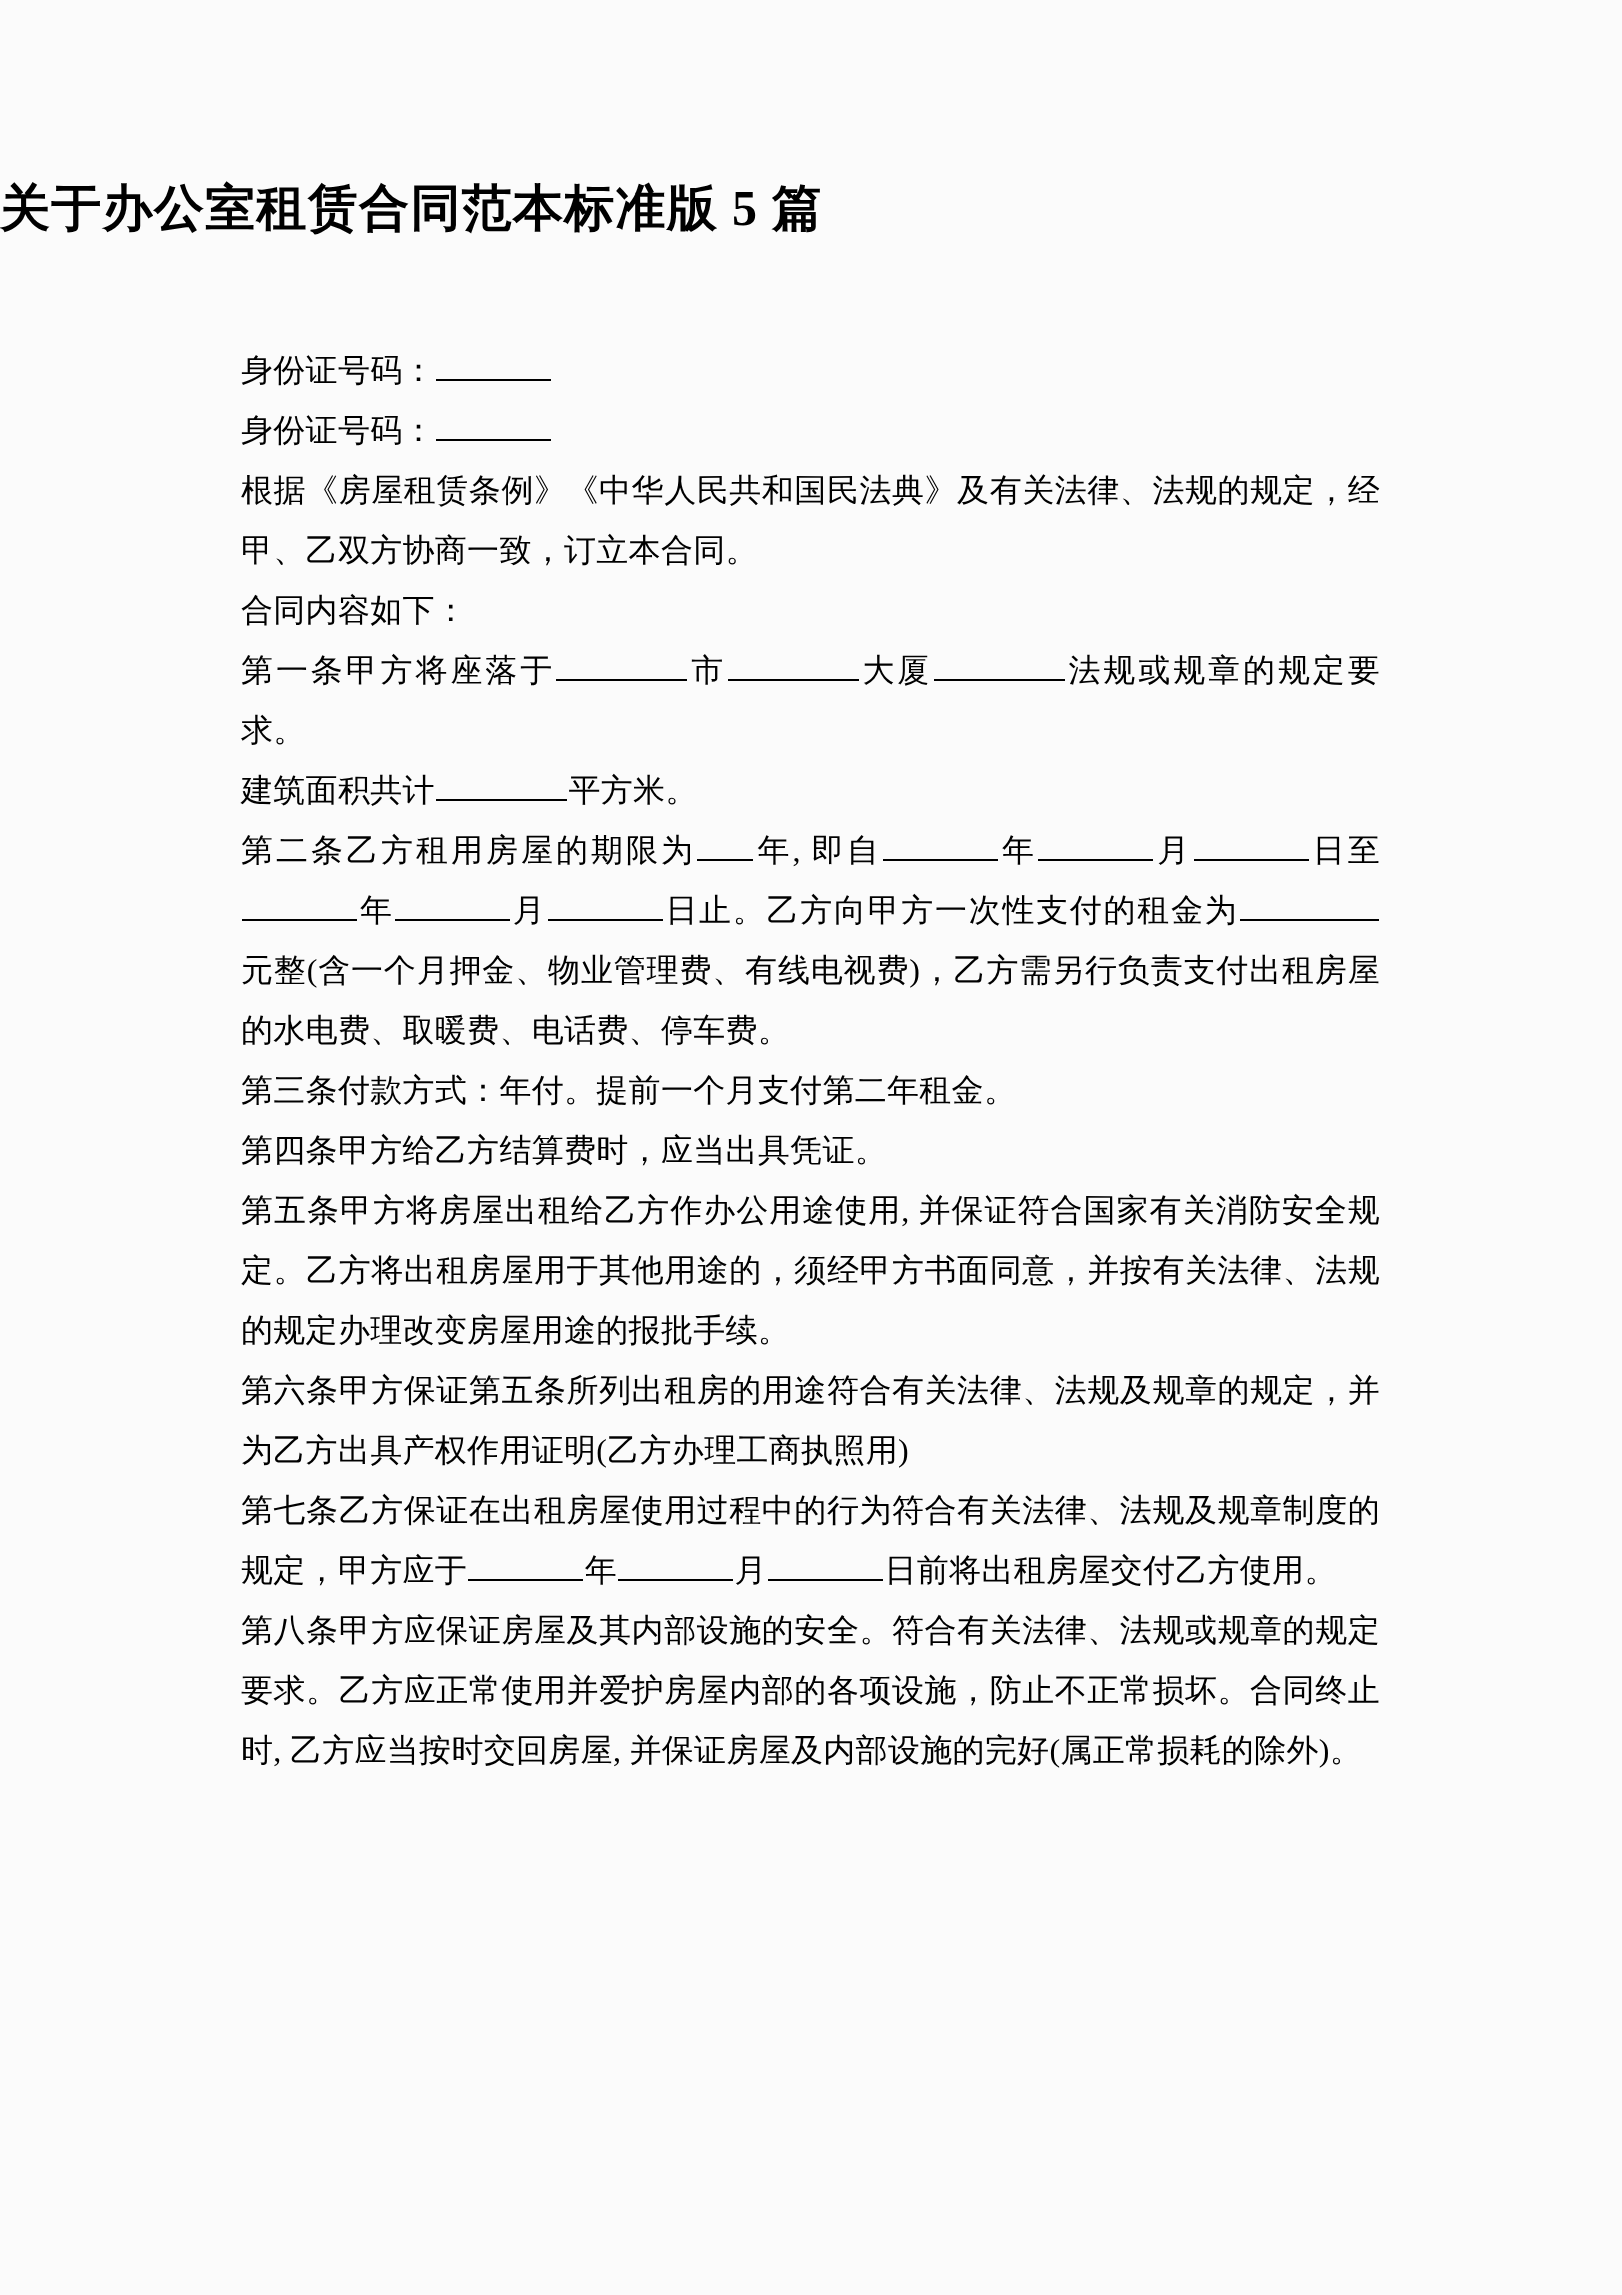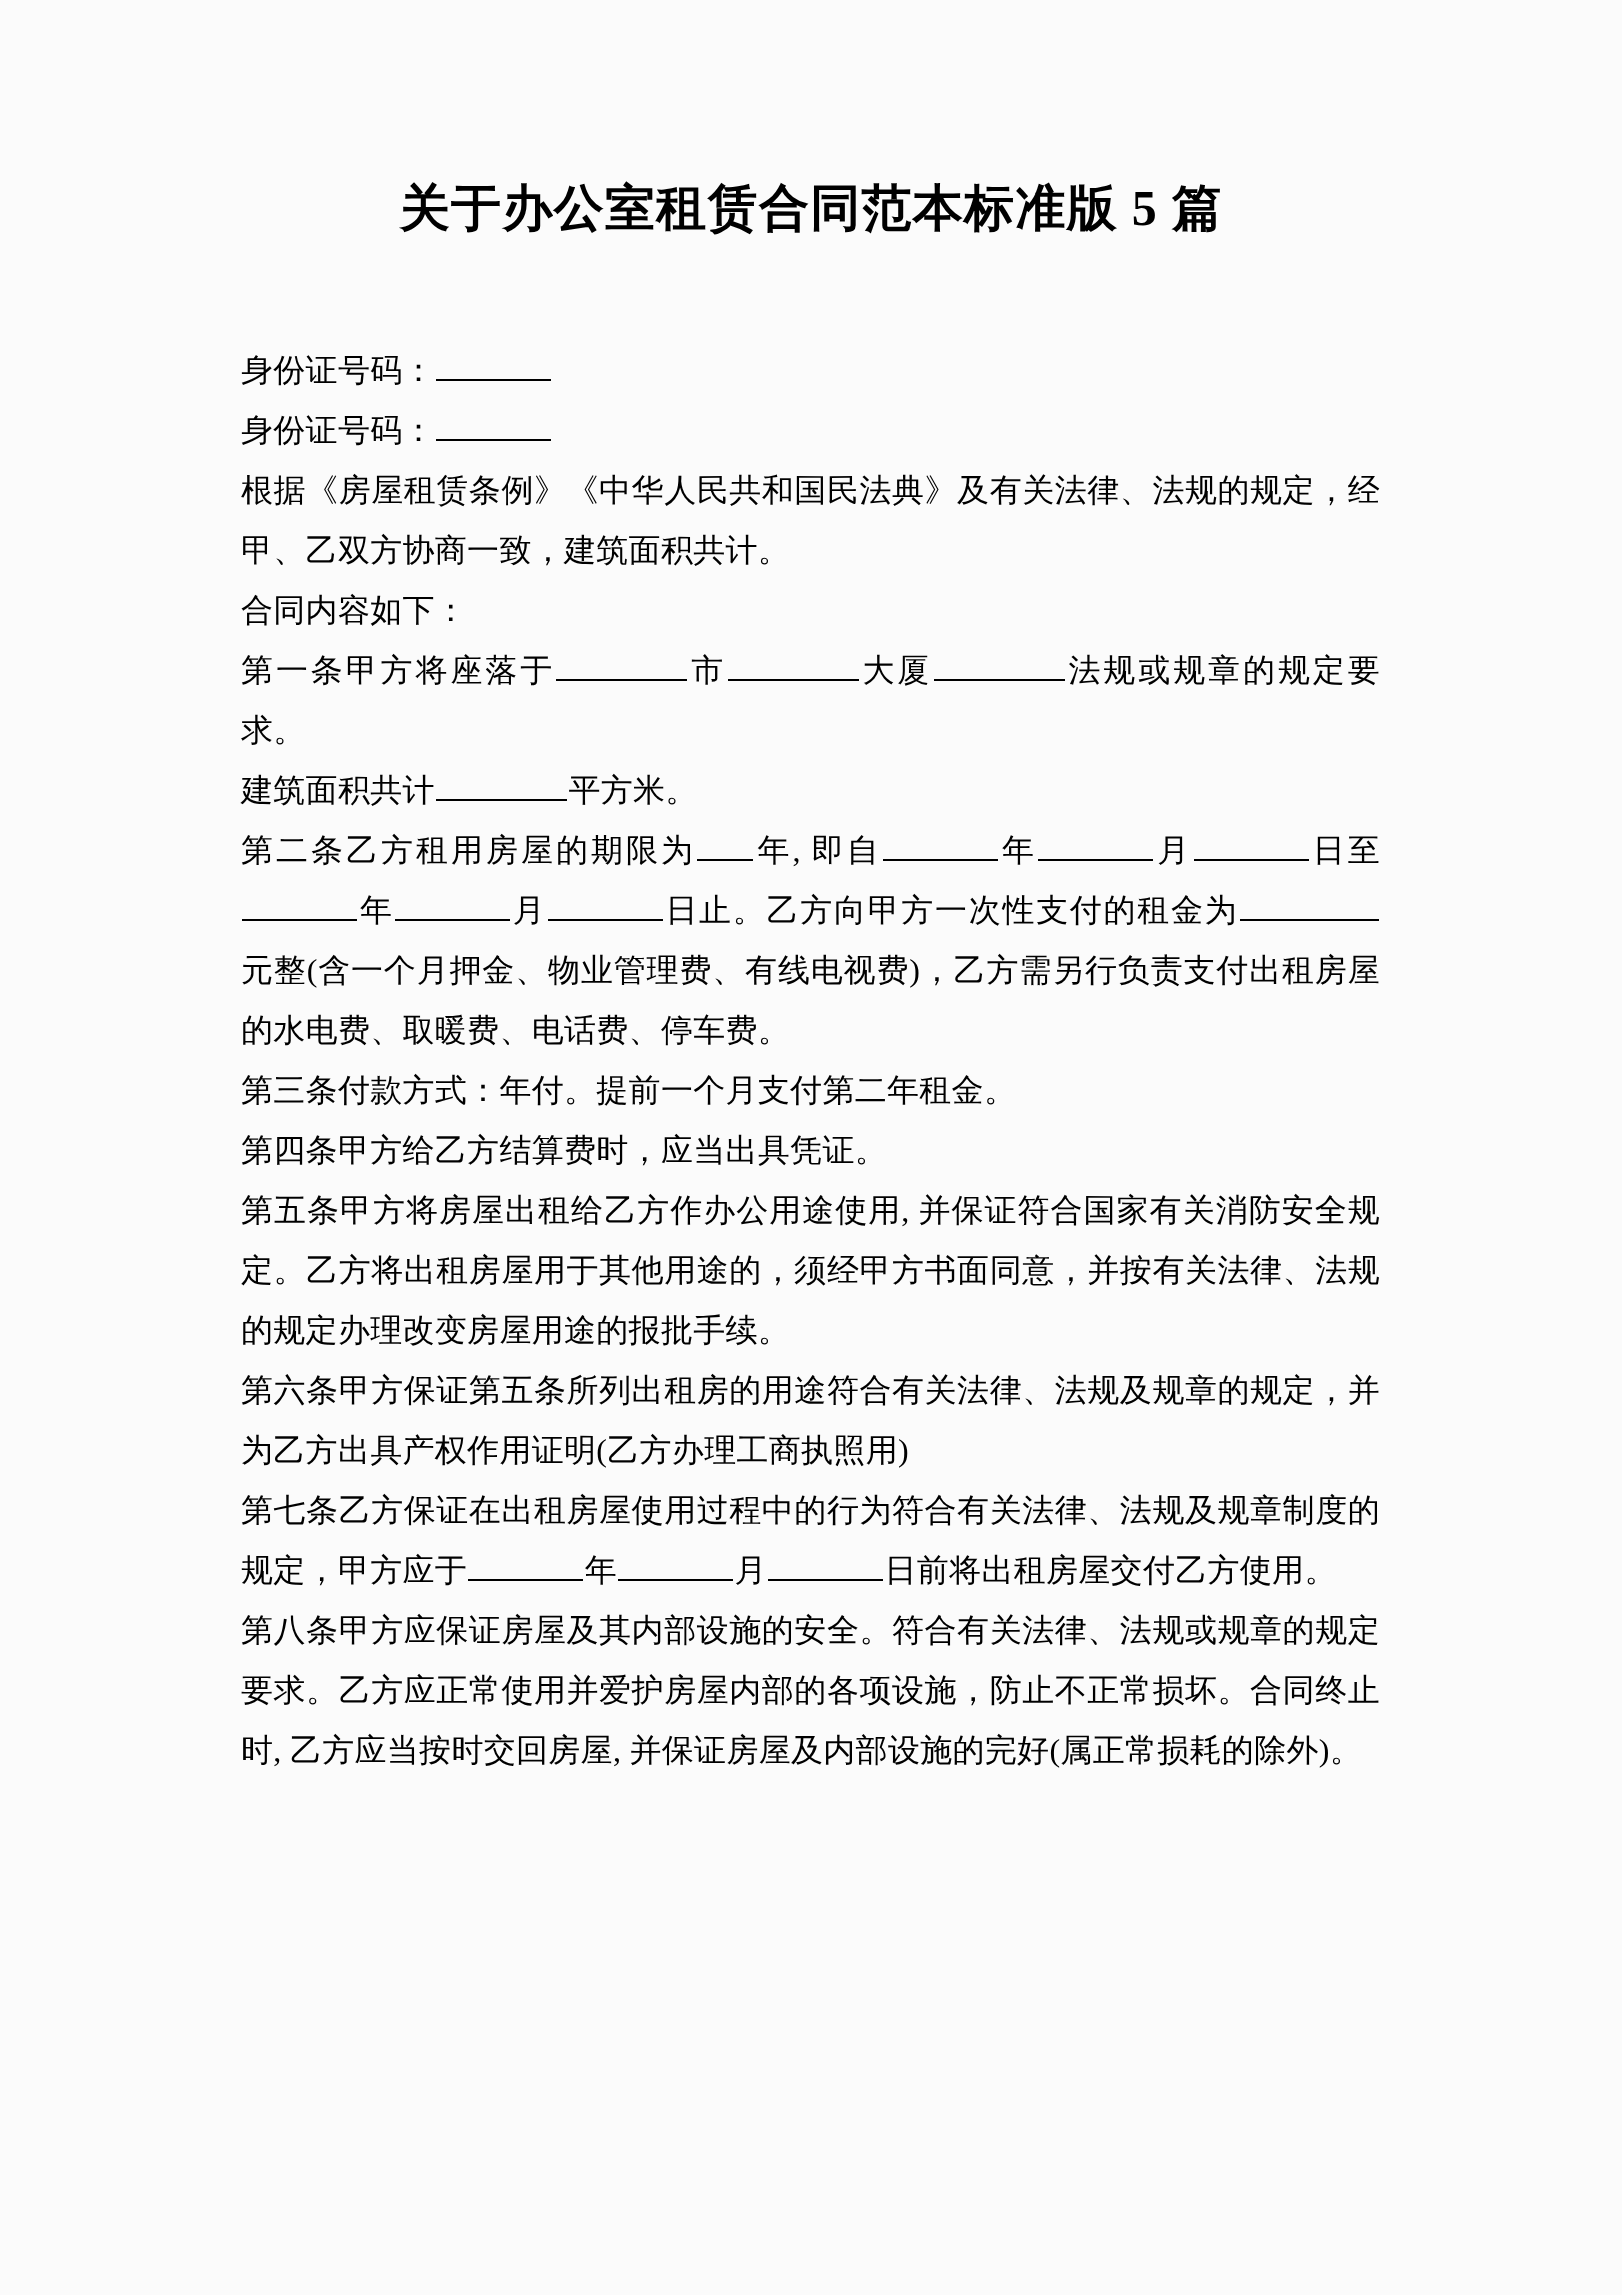--- a/index.html
+++ b/index.html
@@ -18,21 +18,20 @@
     height: 2295px;
     background: #fbfbfb;
     box-sizing: border-box;
     overflow: hidden;
   }
   .doc-title {
     position: absolute;
     left: 0;
     top: 177px;
     width: 1623px;
-    text-align: center;
     font-size: 50px;
     font-weight: bold;
     letter-spacing: 1.3px;
     line-height: 1.25;
     font-family: "Liberation Serif", "DejaVu Serif", serif;
   }
   .body-block {
     position: absolute;
     left: 241px;
     top: 340px;
@@ -72,21 +71,21 @@
   <div class="doc-title">关于办公室租赁合同范本标准版 5 篇</div>
 
   <div class="body-block">
 
 
     <div class="line"><span>身份证号码：</span><span class="blank b-md"></span></div>
 
 
     <div class="line"><span>身份证号码：</span><span class="blank b-md"></span></div>
 
-    <div class="para">根据《房屋租赁条例》《中华人民共和国民法典》及有关法律、法规的规定，经甲、乙双方协商一致，建筑面积共计。</div>
+    <div class="para">根据《房屋租赁条例》《中华人民共和国民法典》及有关法律、法规的规定，经甲、乙双方协商一致，订立本合同。</div>
 
     <div class="line">合同内容如下：</div>
 
     <div class="para"><span>第一条甲方将座落于</span><span class="blank b-lg"></span><span>市</span><span class="blank b-lg"></span><span>大厦</span><span class="blank b-lg"></span><span>法规或规章的规定要求。</span></div>
 
     <div class="line"><span>建筑面积共计</span><span class="blank b-lg"></span><span>平方米。</span></div>
 
     <div class="para"><span>第二条乙方租用房屋的期限为</span><span class="blank b-xs"></span><span>年, 即自</span><span class="blank b-md"></span><span>年</span><span class="blank b-md"></span><span>月</span><span class="blank b-md"></span><span>日至</span><span class="blank b-md"></span><span>年</span><span class="blank b-md"></span><span>月</span><span class="blank b-md"></span><span>日止。乙方向甲方一次性支付的租金为</span><span class="blank b-xl"></span><span>元整(含一个月押金、物业管理费、有线电视费)，乙方需另行负责支付出租房屋的水电费、取暖费、电话费、停车费。</span></div>
 
     <div class="line">第三条付款方式：年付。提前一个月支付第二年租金。</div>

